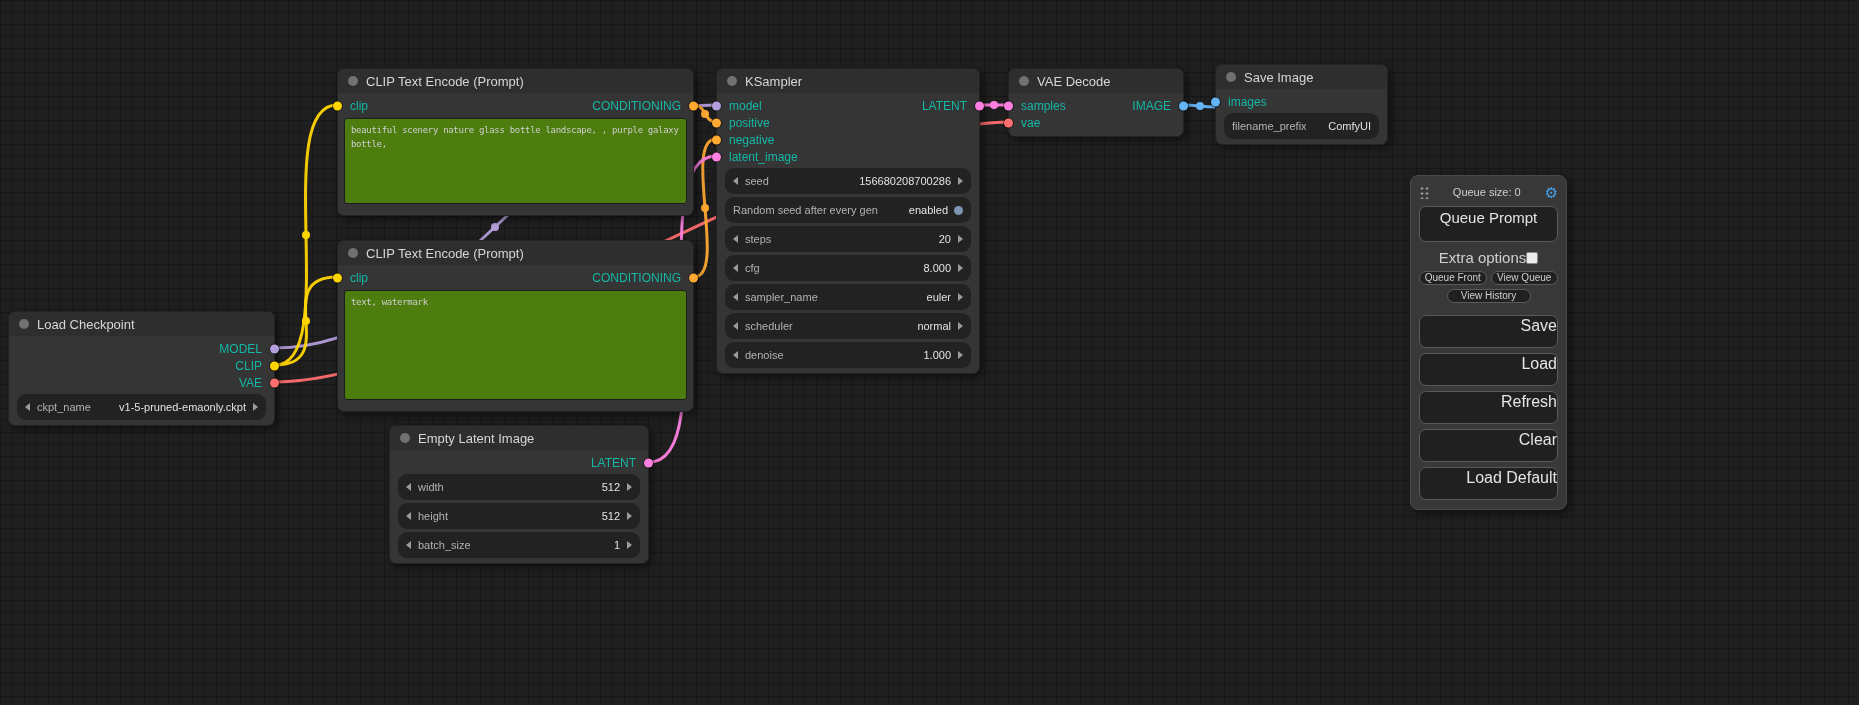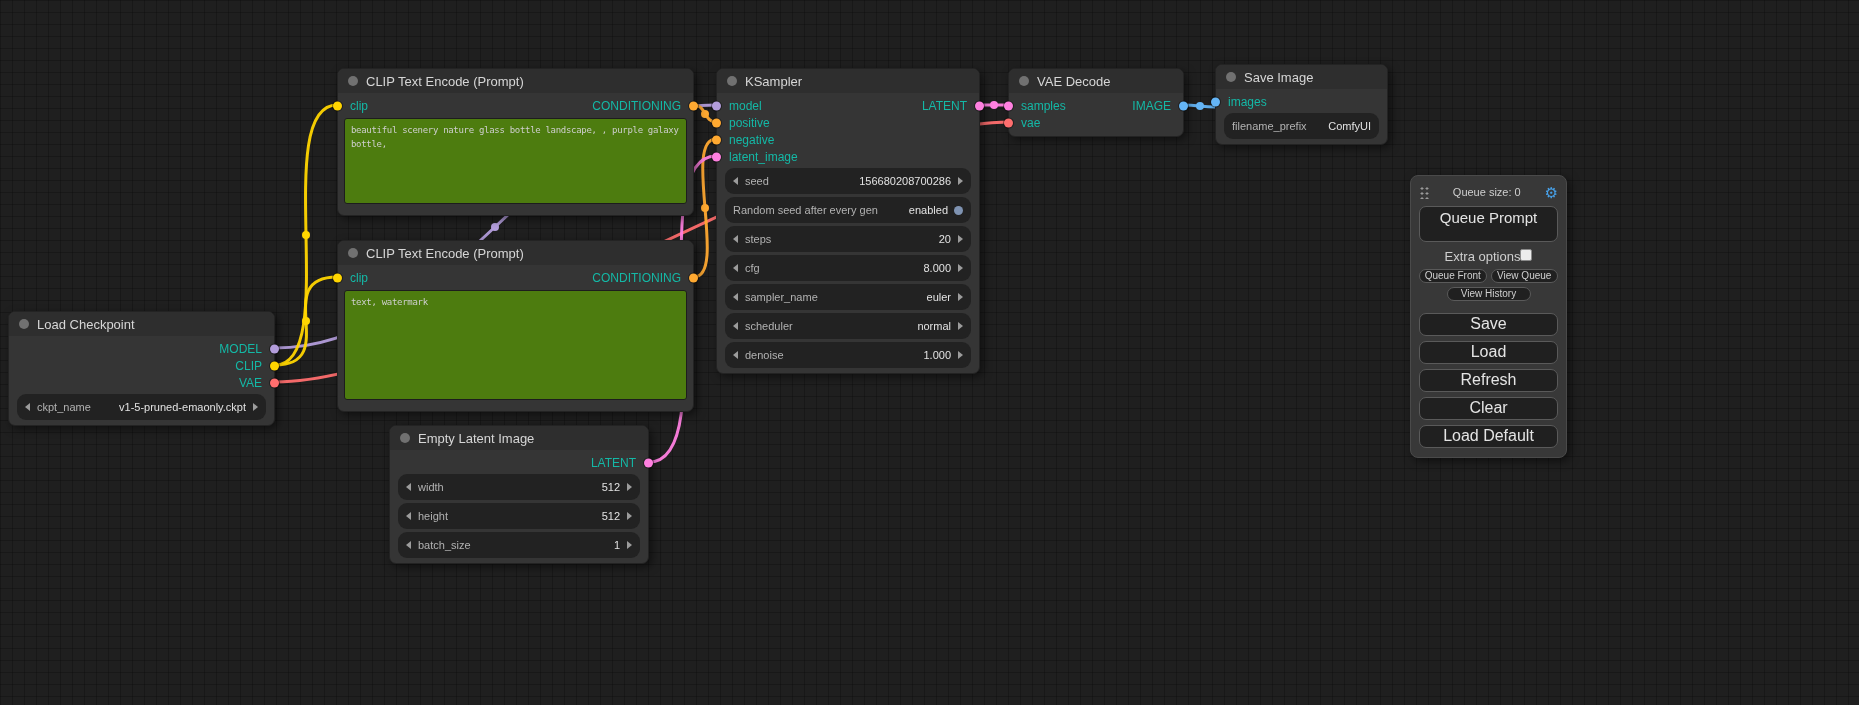--- a/index.html
+++ b/index.html
@@ -45,26 +45,26 @@
         padding:6px 8px 9px;display:flex;flex-direction:column;}
   .mhead{display:flex;align-items:center;height:20px;margin-bottom:4px;}
   .drag{width:10px;height:14px;flex:none;cursor:move;
         background-image:radial-gradient(circle,#9a9a9a 1.1px,transparent 1.4px);
         background-size:5px 5px;background-position:0.5px 1px;}
   .qsize{flex:1;text-align:center;color:#cfcfcf;font-size:11px;}
   .gear{color:#47a0e8;font-size:15px;flex:none;cursor:pointer;line-height:1;}
   .btn{background:#202020;border:1px solid #5a5a5a;border-radius:7px;color:#e4e4e4;
        text-align:center;cursor:pointer;}
   .btn-queue{height:36px;font-size:15px;line-height:21px;margin-bottom:7px;}
-  .extra{display:flex;align-items:flex-start;justify-content:center;gap:0;color:#cfcfcf;font-size:13px;margin-bottom:5px;}
+  .extra{display:flex;align-items:center;justify-content:center;gap:0;color:#cfcfcf;font-size:15px;margin-bottom:5px;}
   .cbox{width:12px;height:12px;background:#ececec;border:1px solid #8a8a8a;border-radius:2px;cursor:pointer;}
   .row2{display:flex;gap:4px;margin-bottom:4px;}
   .btn-sm{flex:1;height:14px;font-size:10px;line-height:12px;border-radius:8px;color:#cfcfcf;}
   .btn-hist{width:84px;margin:0 auto 12px;flex:none;}
-  .btn-lg{height:23px;font-size:16px;line-height:20px;margin-bottom:5px;}
+  .btn-lg{height:33px;font-size:16px;line-height:20px;margin-bottom:5px;text-align:right;}
   .btn-lg:last-child{margin-bottom:0;}
 </style>
 </head>
 <body>
 
 <div id="canvas">
 
   <svg class="wires" width="1859" height="705">
     <path d="M275,348 C455,348 536,105 716,105" stroke="#b39ddb"></path>
     <path d="M275,365 C342,365 270,105 337,105" stroke="#ffd500"></path>

